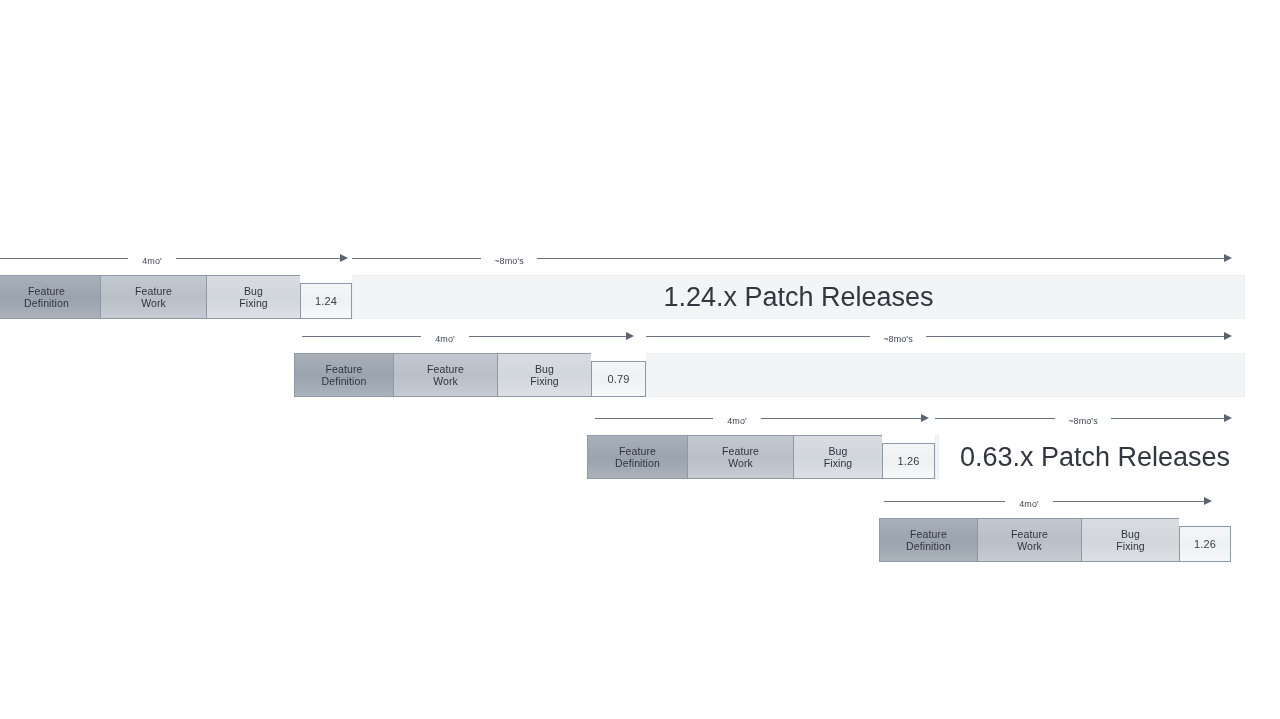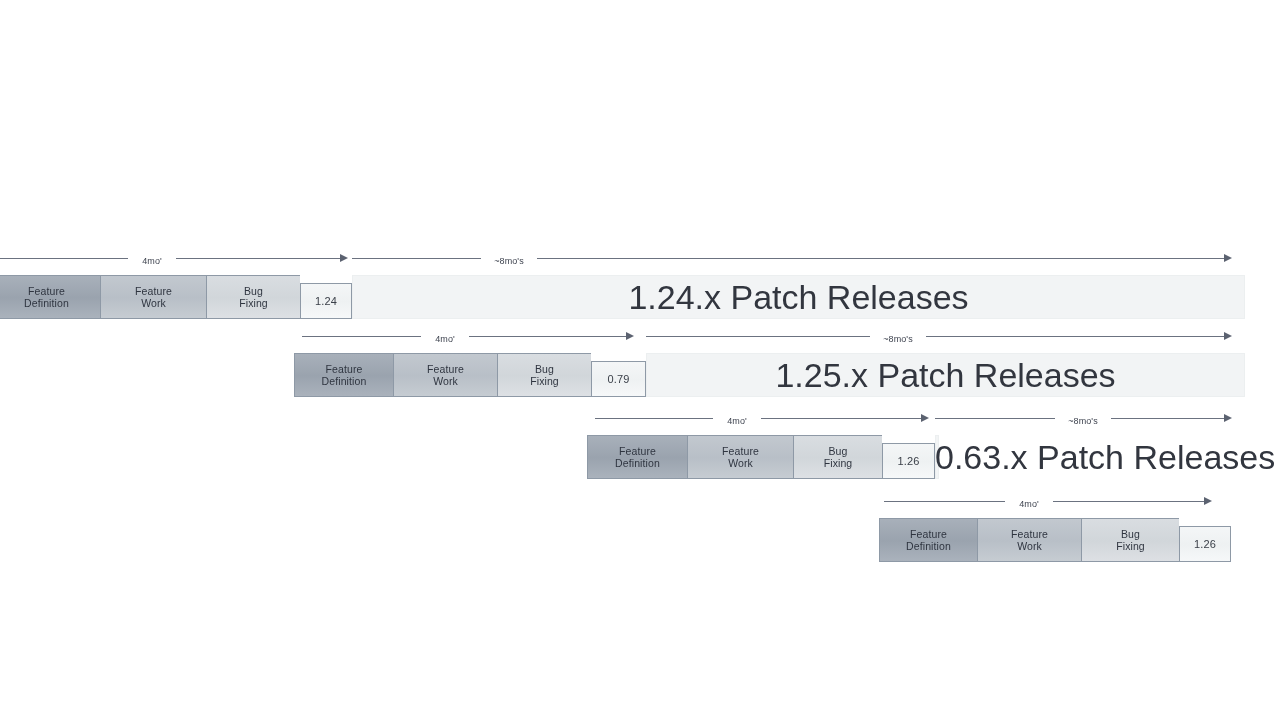--- a/index.html
+++ b/index.html
@@ -77,21 +77,21 @@
     height: 44px;
     background: #f2f4f5;
     border: 1px solid #eceff0;
     box-sizing: border-box;
   }
   .patch-label {
     position: absolute;
     top: 26px;
     height: 44px;
     line-height: 44px;
-    font-size: 34px;
+    font-size: 27px;
     color: #32363f;
     white-space: nowrap;
     text-align: center;
     font-family: "Liberation Sans", sans-serif;
   }
 
   
   .phases {
     position: absolute;
     top: 26px;
@@ -184,21 +184,20 @@
           <div class="arrowhead" style="left: 324px;"></div>
         </div>
         <div class="measure" style="left: 646px; width: 586px;">
           <div class="line-left" style="left: 0px; width: 224px;"></div>
           <div class="mlabel" style="left: 252px;">~8mo's</div>
           <div class="line-right" style="left: 280px; width: 298px;"></div>
           <div class="arrowhead" style="left: 578px;"></div>
         </div>
       </div>
       <div class="patch-bar" style="left: 646px; width: 599px;"></div>
-      <div class="patch-label" style="left: 646px; width: 599px;">1.25.x Patch Releases</div>
       <div class="phases" style="left: 294px; width: 352px;">
         <div class="phase def" style="width: 99px; flex: 0 0 99px;">
           <span class="ptext">Feature
 Definition</span>
         </div>
         <div class="phase work" style="width: 104px; flex: 0 0 104px;">
           <span class="ptext">Feature
 Work</span>
         </div>
         <div class="phase bug" style="width: 94px; flex: 0 0 94px;">

